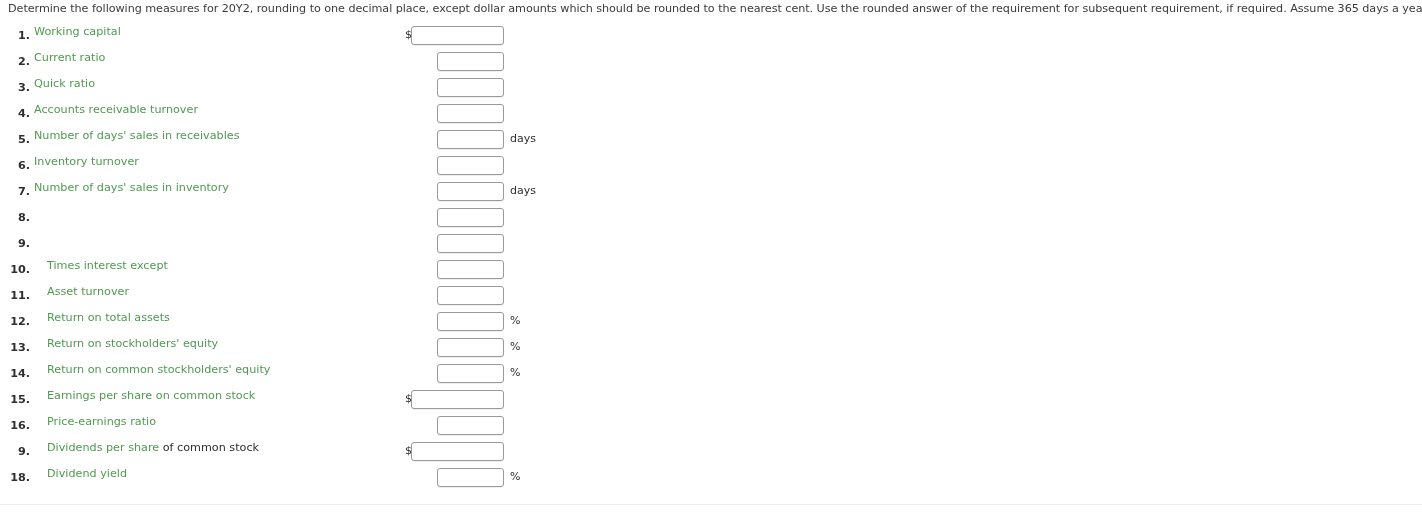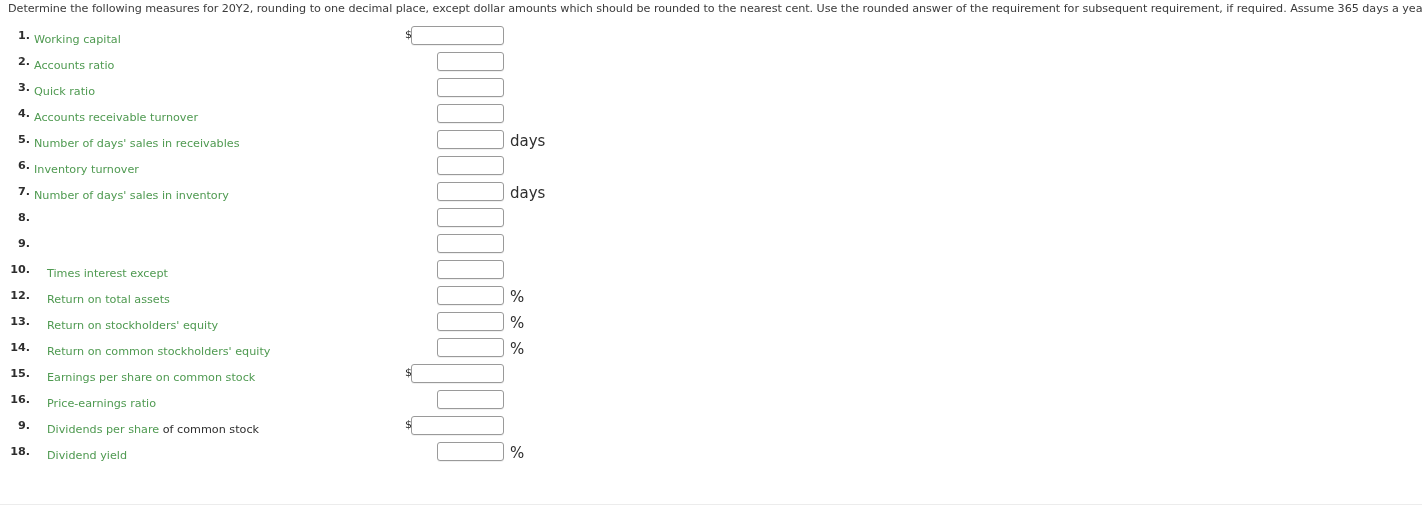--- a/index.html
+++ b/index.html
@@ -57,21 +57,21 @@
     width: 30px;
     top: 4px;
     text-align: right;
     font-weight: bold;
     font-size: 11.2px;
     color: #2e2e2e;
   }
 
   .req-label {
     position: absolute;
-    top: 8px;
+    top: 0;
     font-size: 11.2px;
     color: #4f9a51;
     white-space: nowrap;
   }
   
   .req-row.d1 .req-label { left: 34px; }
   
   .req-row.d2 .req-label { left: 47px; }
 
   .req-label .plain {
@@ -117,21 +117,21 @@
   }
   .answer-input.dollarbox {
     left: 31px;
     width: 93px;
   }
 
   .unit {
     position: absolute;
     left: 130px;
     top: 3px;
-    font-size: 15px;
+    font-size: 11px;
     color: #2e2e2e;
   }
 
   .bottom-divider {
     position: absolute;
     left: 0;
     top: 504px;
     width: 1422px;
     height: 1px;
     background: #ececec;
@@ -148,21 +148,21 @@
       <div class="req-row d1">
         <span class="req-num">1.</span>
         <span class="req-label"><span>Working capital</span></span>
         <div class="answer-wrap">
           <span class="currency">$</span>
           <input type="text" class="answer-input dollarbox" placeholder="" style="">
         </div>
       </div>
       <div class="req-row d1">
         <span class="req-num">2.</span>
-        <span class="req-label"><span>Accounts ratio</span></span>
+        <span class="req-label"><span>Current ratio</span></span>
         <div class="answer-wrap">
           <input type="text" class="answer-input plainbox" placeholder="" style="">
         </div>
       </div>
       <div class="req-row d1">
         <span class="req-num">3.</span>
         <span class="req-label"><span>Quick ratio</span></span>
         <div class="answer-wrap">
           <input type="text" class="answer-input plainbox" placeholder="" style="">
         </div>
@@ -210,20 +210,27 @@
         </div>
       </div>
       <div class="req-row d2">
         <span class="req-num">10.</span>
         <span class="req-label"><span>Times interest except</span></span>
         <div class="answer-wrap">
           <input type="text" class="answer-input plainbox" placeholder="" style="">
         </div>
       </div>
       <div class="req-row d2">
+        <span class="req-num">11.</span>
+        <span class="req-label"><span>Asset turnover</span></span>
+        <div class="answer-wrap">
+          <input type="text" class="answer-input plainbox" placeholder="" style="">
+        </div>
+      </div>
+      <div class="req-row d2">
         <span class="req-num">12.</span>
         <span class="req-label"><span>Return on total assets</span></span>
         <div class="answer-wrap">
           <input type="text" class="answer-input plainbox" placeholder="" style="">
           <span class="unit">%</span>
         </div>
       </div>
       <div class="req-row d2">
         <span class="req-num">13.</span>
         <span class="req-label"><span>Return on stockholders' equity</span></span>

